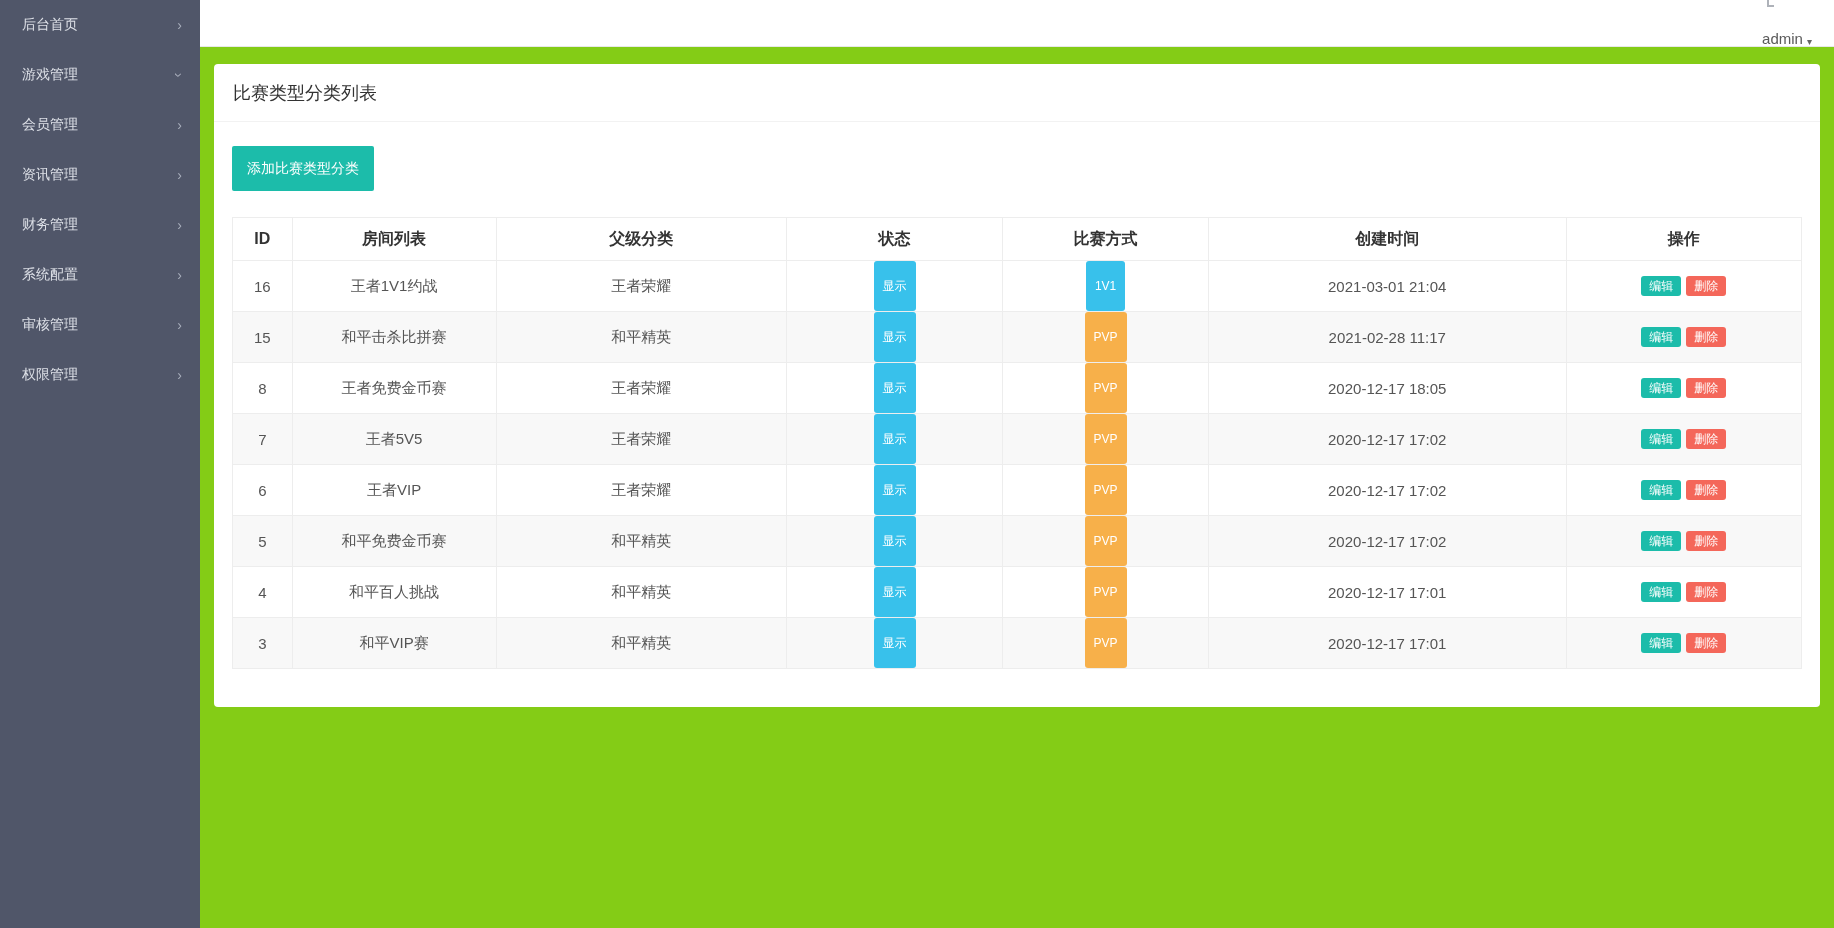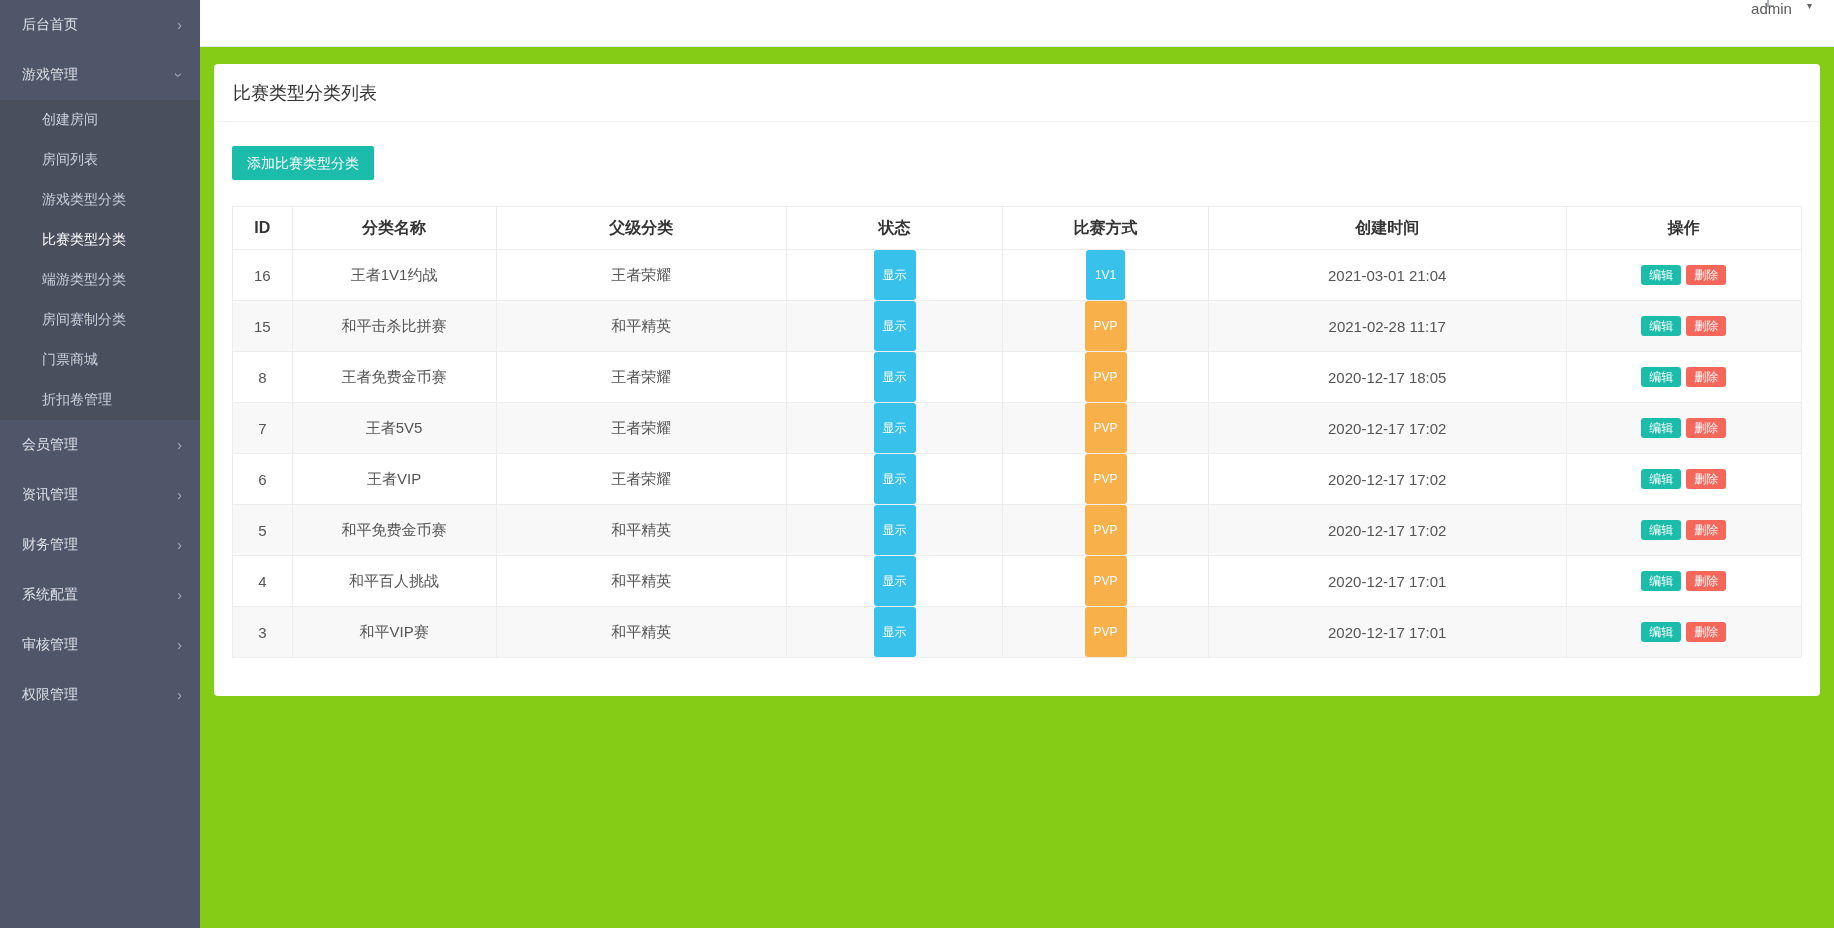--- a/index.html
+++ b/index.html
@@ -21,34 +21,34 @@
   .chev-down { display:inline-block; transform:rotate(90deg); }
   .submenu { background:#4a4f5e; }
   .sub-item { height:40px; display:flex; align-items:center; padding-left:42px;
     color:#ccd0d9; font-size:14px; cursor:pointer; }
   .sub-item.active { color:#ffffff; }
 
   
   .topbar { position:absolute; left:200px; top:0; right:0; height:47px; background:#fff;
     border-bottom:1px solid #e8e8e8; }
   .user-box { position:absolute; right:22px; top:0; height:47px; display:flex;
-    align-items:flex-start; gap:15px; color:#5a5a5a; font-size:15px; cursor:pointer; }
+    align-items:flex-end; gap:4px; color:#5a5a5a; font-size:15px; cursor:pointer; }
   .user-caret { font-size:10px; color:#666; }
   .top-fragment { position:absolute; right:60px; top:0; width:7px; height:7px;
     border-left:2px solid #9aa0a8; border-bottom:2px solid #9aa0a8; opacity:.8; }
 
   
   .main { position:absolute; left:200px; top:47px; right:0; bottom:0; background:#84cc16; }
   .card { position:absolute; left:14px; right:14px; top:17px; background:#fff;
     border-radius:4px; padding-bottom:38px; }
   .card-header { height:58px; display:flex; align-items:center; padding-left:19px;
     border-bottom:1px solid #f2f2f2; }
   .card-title { font-size:18px; color:#333; }
   .card-body { padding:24px 18px 0 18px; }
-  .btn-add { display:inline-block; height:34px; line-height:33px; padding:0 15px;
+  .btn-add { display:inline-block; height:45px; line-height:33px; padding:0 15px;
     background:#1cbcaa; color:#fff; font-size:14px; border:none; border-radius:2px;
     cursor:pointer; }
 
   
   table.list { width:100%; border-collapse:collapse; table-layout:fixed; margin-top:26px; }
   table.list th, table.list td { border:1px solid #ededed; text-align:center;
     overflow:hidden; white-space:nowrap; }
   table.list th { height:43px; font-size:16px; color:#333; font-weight:bold; background:#fff; }
   table.list td { height:44px; font-size:15px; color:#555; }
   tr.stripe td { background:#f8f8f8; }
@@ -71,30 +71,20 @@
   <div class="nav-item">
     <span>后台首页</span>
     <span class="chev chev-right">›</span>
   </div>
 
   <div class="nav-item">
     <span>游戏管理</span>
     <span class="chev chev-down">›</span>
   </div>
 
-  <div class="submenu">
-    <div class="sub-item">创建房间</div>
-    <div class="sub-item">房间列表</div>
-    <div class="sub-item">游戏类型分类</div>
-    <div class="sub-item active">比赛类型分类</div>
-    <div class="sub-item">端游类型分类</div>
-    <div class="sub-item">房间赛制分类</div>
-    <div class="sub-item">门票商城</div>
-    <div class="sub-item">折扣卷管理</div>
-  </div>
 
   <div class="nav-item">
     <span>会员管理</span>
     <span class="chev chev-right">›</span>
   </div>
   <div class="nav-item">
     <span>资讯管理</span>
     <span class="chev chev-right">›</span>
   </div>
   <div class="nav-item">
@@ -137,21 +127,21 @@
             <col style="width:13.0%">
             <col style="width:18.5%">
           <col style="width:13.8%">
             <col style="width:13.1%">
             <col style="width:22.8%">
           <col style="width:15.0%">
         </colgroup>
         <thead>
           <tr>
             <th>ID</th>
-            <th>分类名称</th>
+            <th>房间列表</th>
             <th>父级分类</th>
             <th>状态</th>
             <th>比赛方式</th>
             <th>创建时间</th>
             <th>操作</th>
           </tr>
         </thead>
         <tbody>
           <tr>
             <td>16</td>

